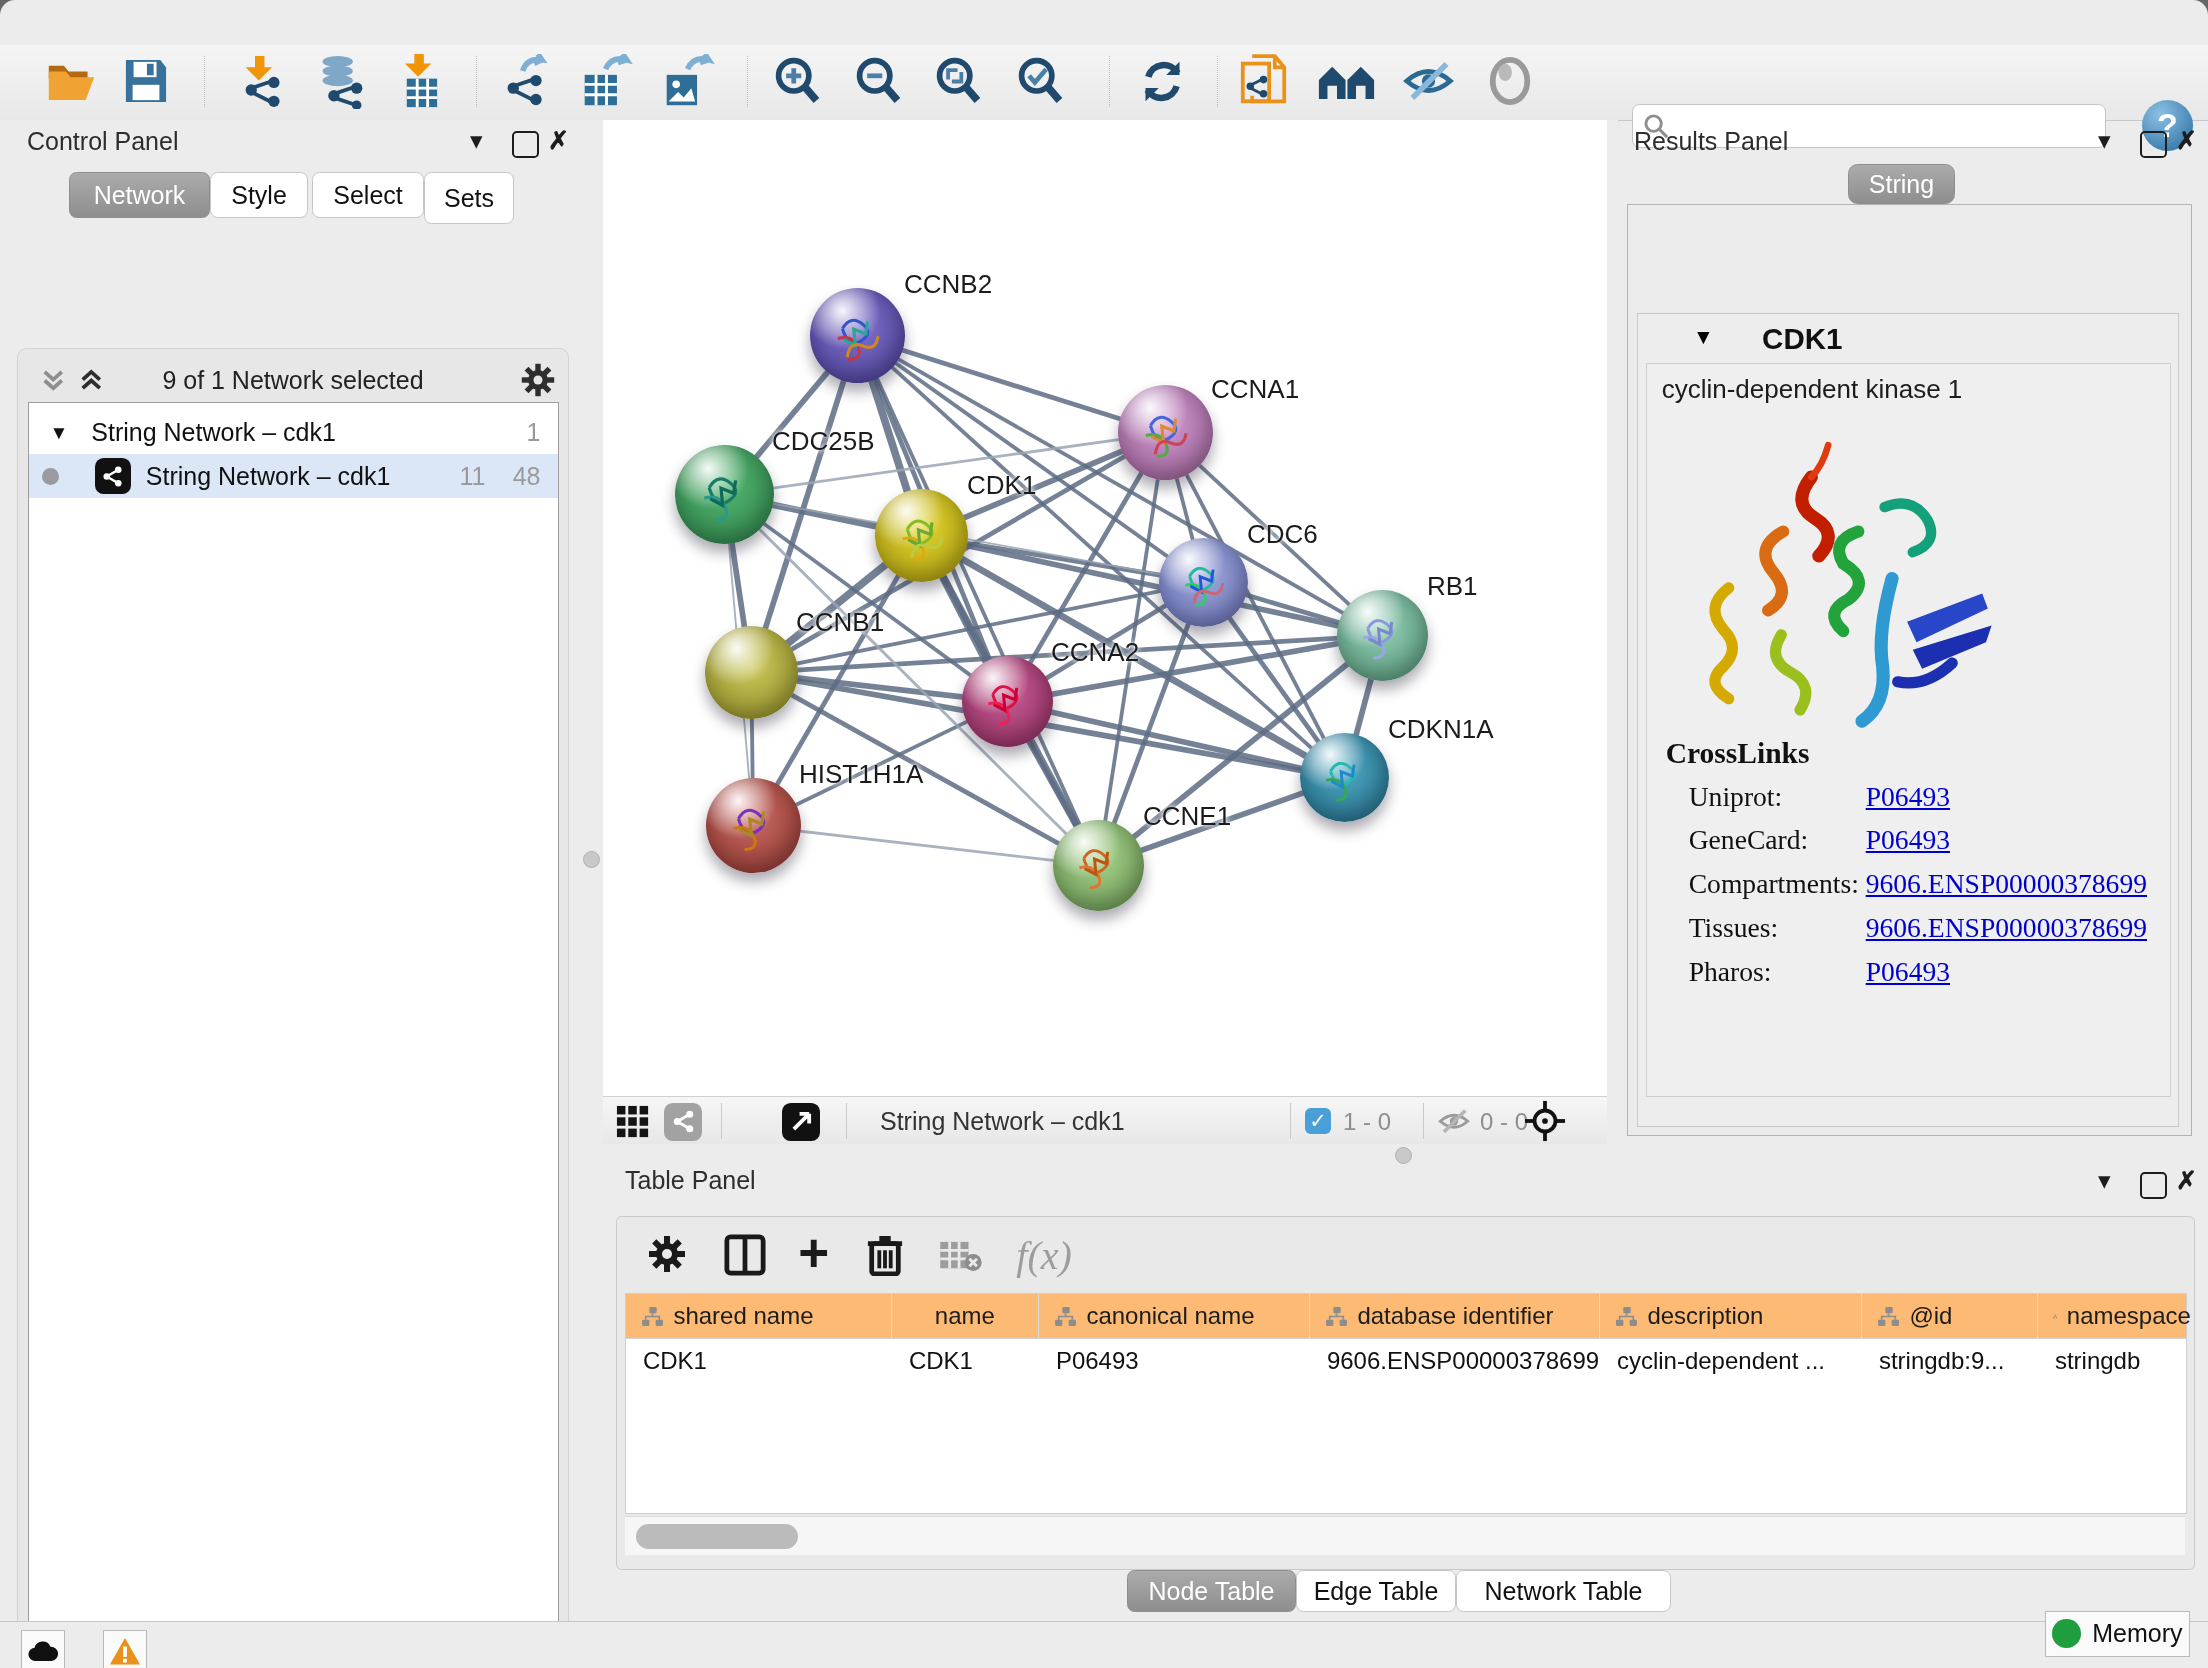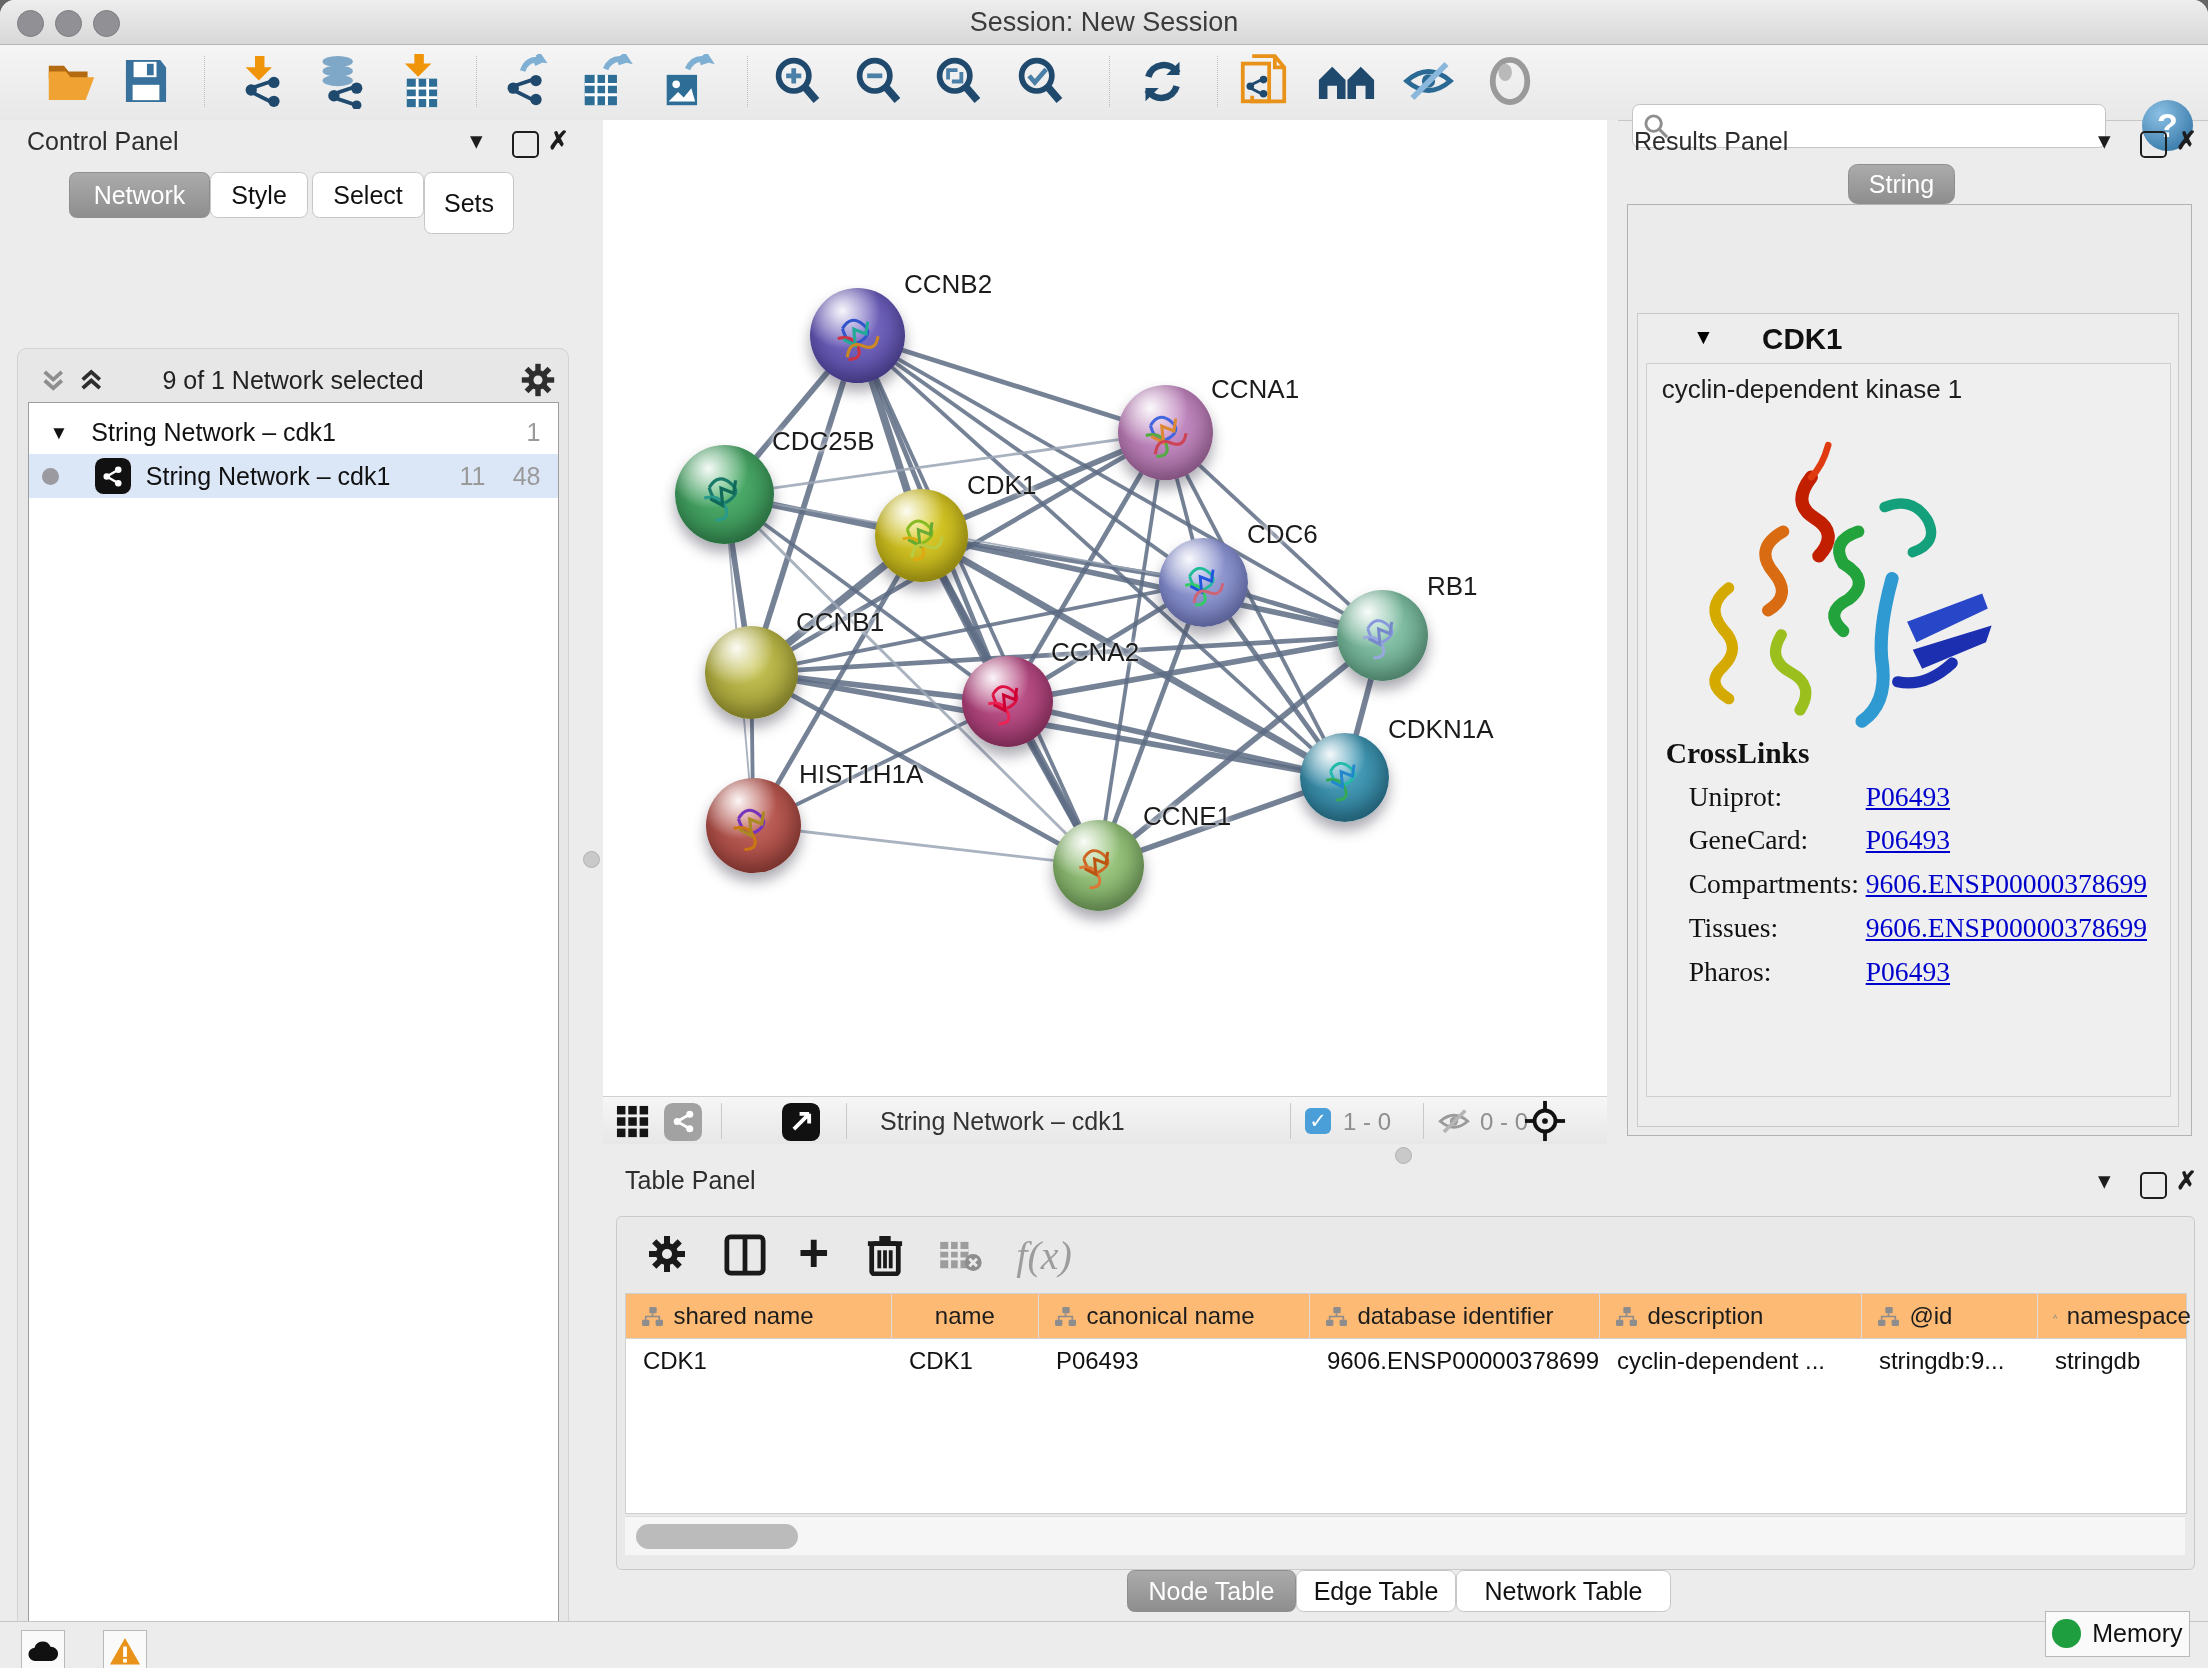--- a/index.html
+++ b/index.html
@@ -87,26 +87,20 @@
     display:flex;align-items:center;justify-content:center;box-sizing:border-box;}
   .mem-btn{position:absolute;left:2045px;top:-11.4px;width:145px;height:46px;background:#fafafa;border:1.9px solid #b9b9b9;
     display:flex;align-items:center;justify-content:center;gap:11.4px;font-size:25px;color:#111;box-sizing:border-box;}
   .mem-dot{width:28.5px;height:28.5px;border-radius:50%;background:#1e9e3e;}
 </style>
 </head>
 <body>
 
 <div class="window">
 
-  <div class="titlebar">
-    <div class="tl" style="left:17px"></div>
-    <div class="tl" style="left:55px"></div>
-    <div class="tl" style="left:93px"></div>
-    <div class="win-title">Session: New Session</div>
-  </div>
 
   <div class="toolbar">
     <div class="tbtn" style="left:45px">
       <svg width="53" height="46" viewBox="0 0 56 48">
           <path d="M4 8 h16 l5 6 h20 v8 H4 Z" fill="#b36a10"></path>
           <path d="M4 44 V14 h18 l5 6 h25 l-9 24 Z" fill="#f0a232"></path>
         </svg>
     </div>
     <div class="tbtn" style="left:124px">
       <svg width="44" height="46" viewBox="0 0 46 48">
@@ -272,21 +266,21 @@
 
   <div class="cp">
     <div class="phead" style="position:absolute;left:27px;top:6.7px">Control Panel</div>
     <div class="pctl" style="left:470px;top:5.7px">▾</div>
     <div class="pctl box" style="left:512px;top:11.4px"></div>
     <div class="pctl" style="left:548px;top:5.7px;font-weight:bold">✗</div>
 
     <div class="cp-tab tab-sel" style="left:69px;top:52px;width:141px;height:46px">Network</div>
     <div class="cp-tab" style="left:210px;top:52px;width:98px;height:46px">Style</div>
     <div class="cp-tab" style="left:312px;top:52px;width:112px;height:46px">Select</div>
-    <div class="cp-tab" style="left:424px;top:52px;width:90px;height:62px">Sets</div>
+    <div class="cp-tab" style="left:424px;top:52px;width:90px;height:52px">Sets</div>
 
     <div class="cp-inner">
       <div class="cp-listhead">
         <span style="position:absolute;left:21px;top:9.5px">
           <svg width="28.5" height="25" viewBox="0 0 30 26">
               <g fill="none" stroke="#8e8e8e" stroke-width="4">
                 <path d="M6 4 l9 8 9 -8"></path>
                 <path d="M6 13 l9 8 9 -8"></path>
               </g>
             </svg>

